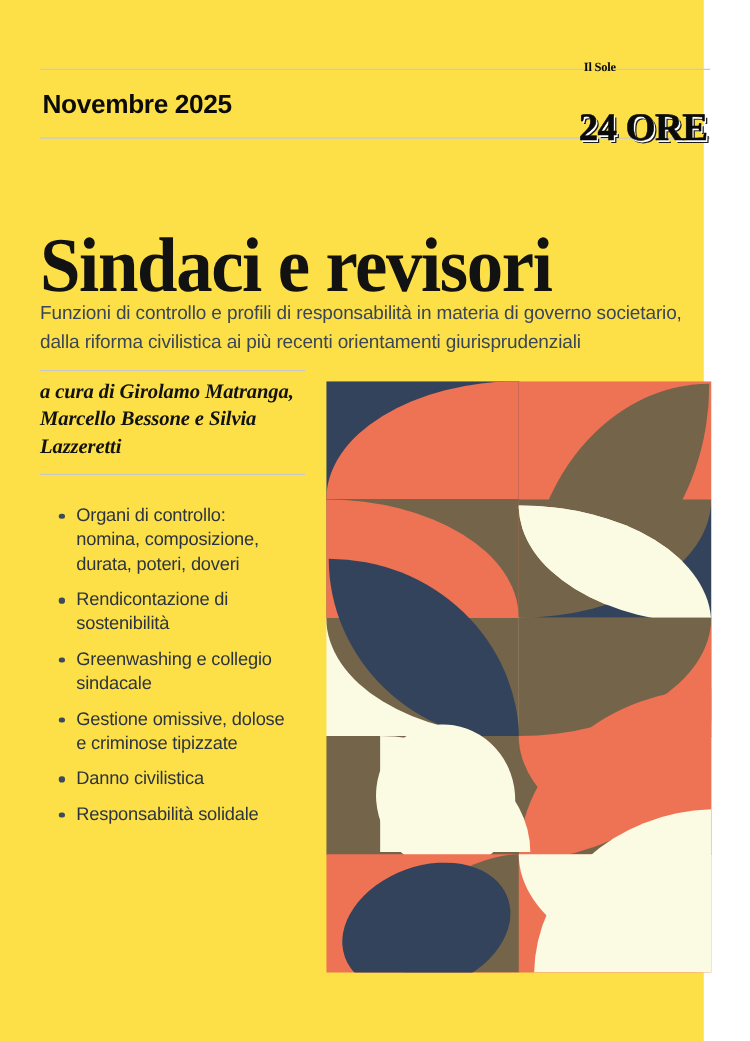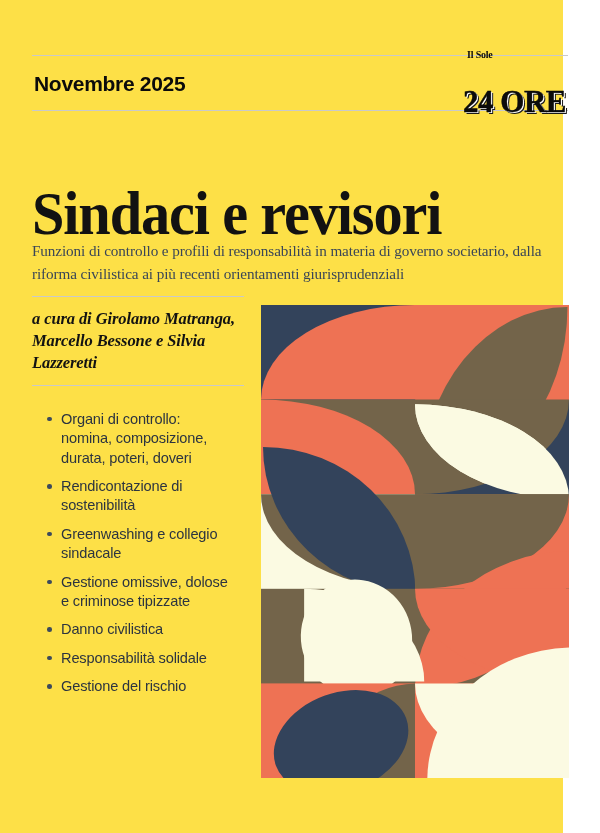--- a/index.html
+++ b/index.html
@@ -90,37 +90,37 @@
     letter-spacing: -1.2px;
     transform: scaleX(0.94);
     transform-origin: left center;
   }
 
   .subtitle {
     position: absolute;
     left: 32px;
     top: 225px;
     width: 542px;
-    font-family: Liberation Serif, serif;
+    font-family: Liberation Sans, sans-serif;
     font-size: 15.2px;
     line-height: 1.5;
     color: #3a4657;
     letter-spacing: -0.1px;
   }
 
   
   .left-col {
     position: absolute;
     left: 32px;
     top: 296px;
     width: 212px;
   }
   .editors {
     border-top: 1.5px solid #c9c9c9;
-    padding-top: 11px;
+    padding-top: 5px;
     padding-bottom: 11px;
     border-bottom: 1.5px solid #c9c9c9;
     font-family: "Liberation Serif", serif;
     font-weight: bold;
     font-style: italic;
     font-size: 16.5px;
     line-height: 1.33;
     color: #121212;
     letter-spacing: -0.1px;
   }
@@ -177,21 +177,20 @@
 
   <div class="left-col">
     <div class="editors">a cura di Girolamo Matranga, Marcello Bessone e Silvia Lazzeretti</div>
     <ul class="topics">
       <li><span class="bullet"></span><span>Organi di controllo: nomina, composizione, durata, poteri, doveri</span></li>
       <li><span class="bullet"></span><span>Rendicontazione di sostenibilità</span></li>
       <li><span class="bullet"></span><span>Greenwashing e collegio sindacale</span></li>
       <li><span class="bullet"></span><span>Gestione omissive, dolose e criminose tipizzate</span></li>
       <li><span class="bullet"></span><span>Danno civilistica</span></li>
       <li><span class="bullet"></span><span>Responsabilità solidale</span></li>
-      <li><span class="bullet"></span><span>Gestione del rischio</span></li>
     </ul>
   </div>
 
   <div class="artwork">
     <svg id="art-svg" width="308" height="473" viewBox="0 0 308 473" xmlns="http://www.w3.org/2000/svg">
         <rect x="0" y="0" width="154.6" height="95.19999999999999" fill="#33435b"></rect>
         <path d="M154,94.6 L0,94.6 A154,94.6 0 0 1 154,0 Z" fill="#ee7254"></path>
         <rect x="154" y="0" width="154.6" height="95.19999999999999" fill="#ee7254"></rect>
         <rect x="0" y="94.6" width="154.6" height="95.19999999999999" fill="#73644a"></rect>
         <path d="M0,189.2 L0,94.6 A154,94.6 0 0 1 154,189.2 Z" fill="#ee7254"></path>

